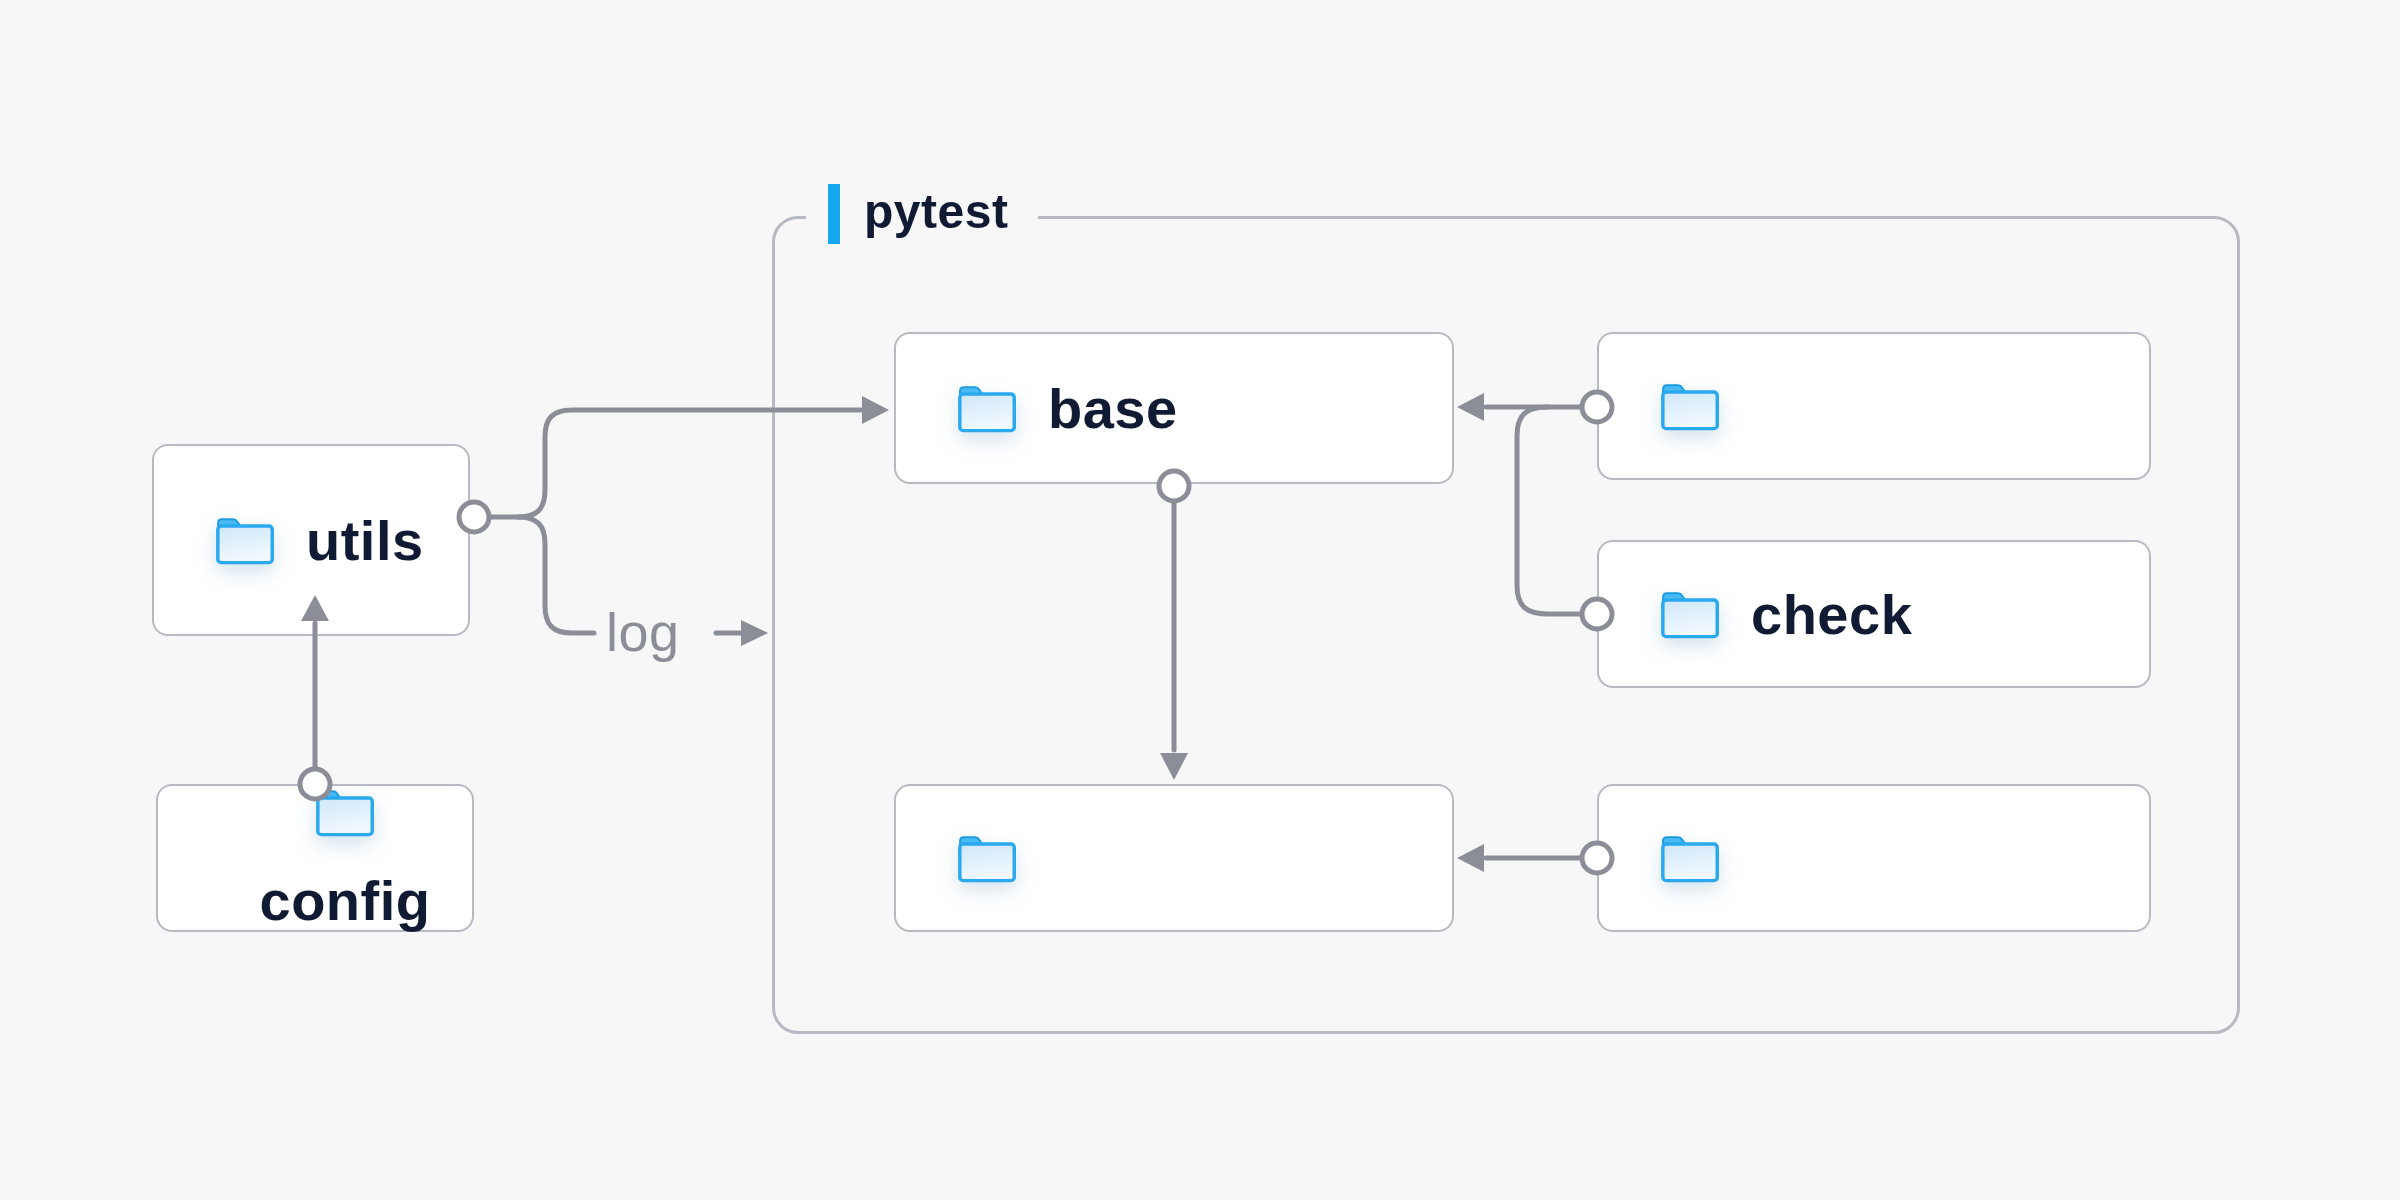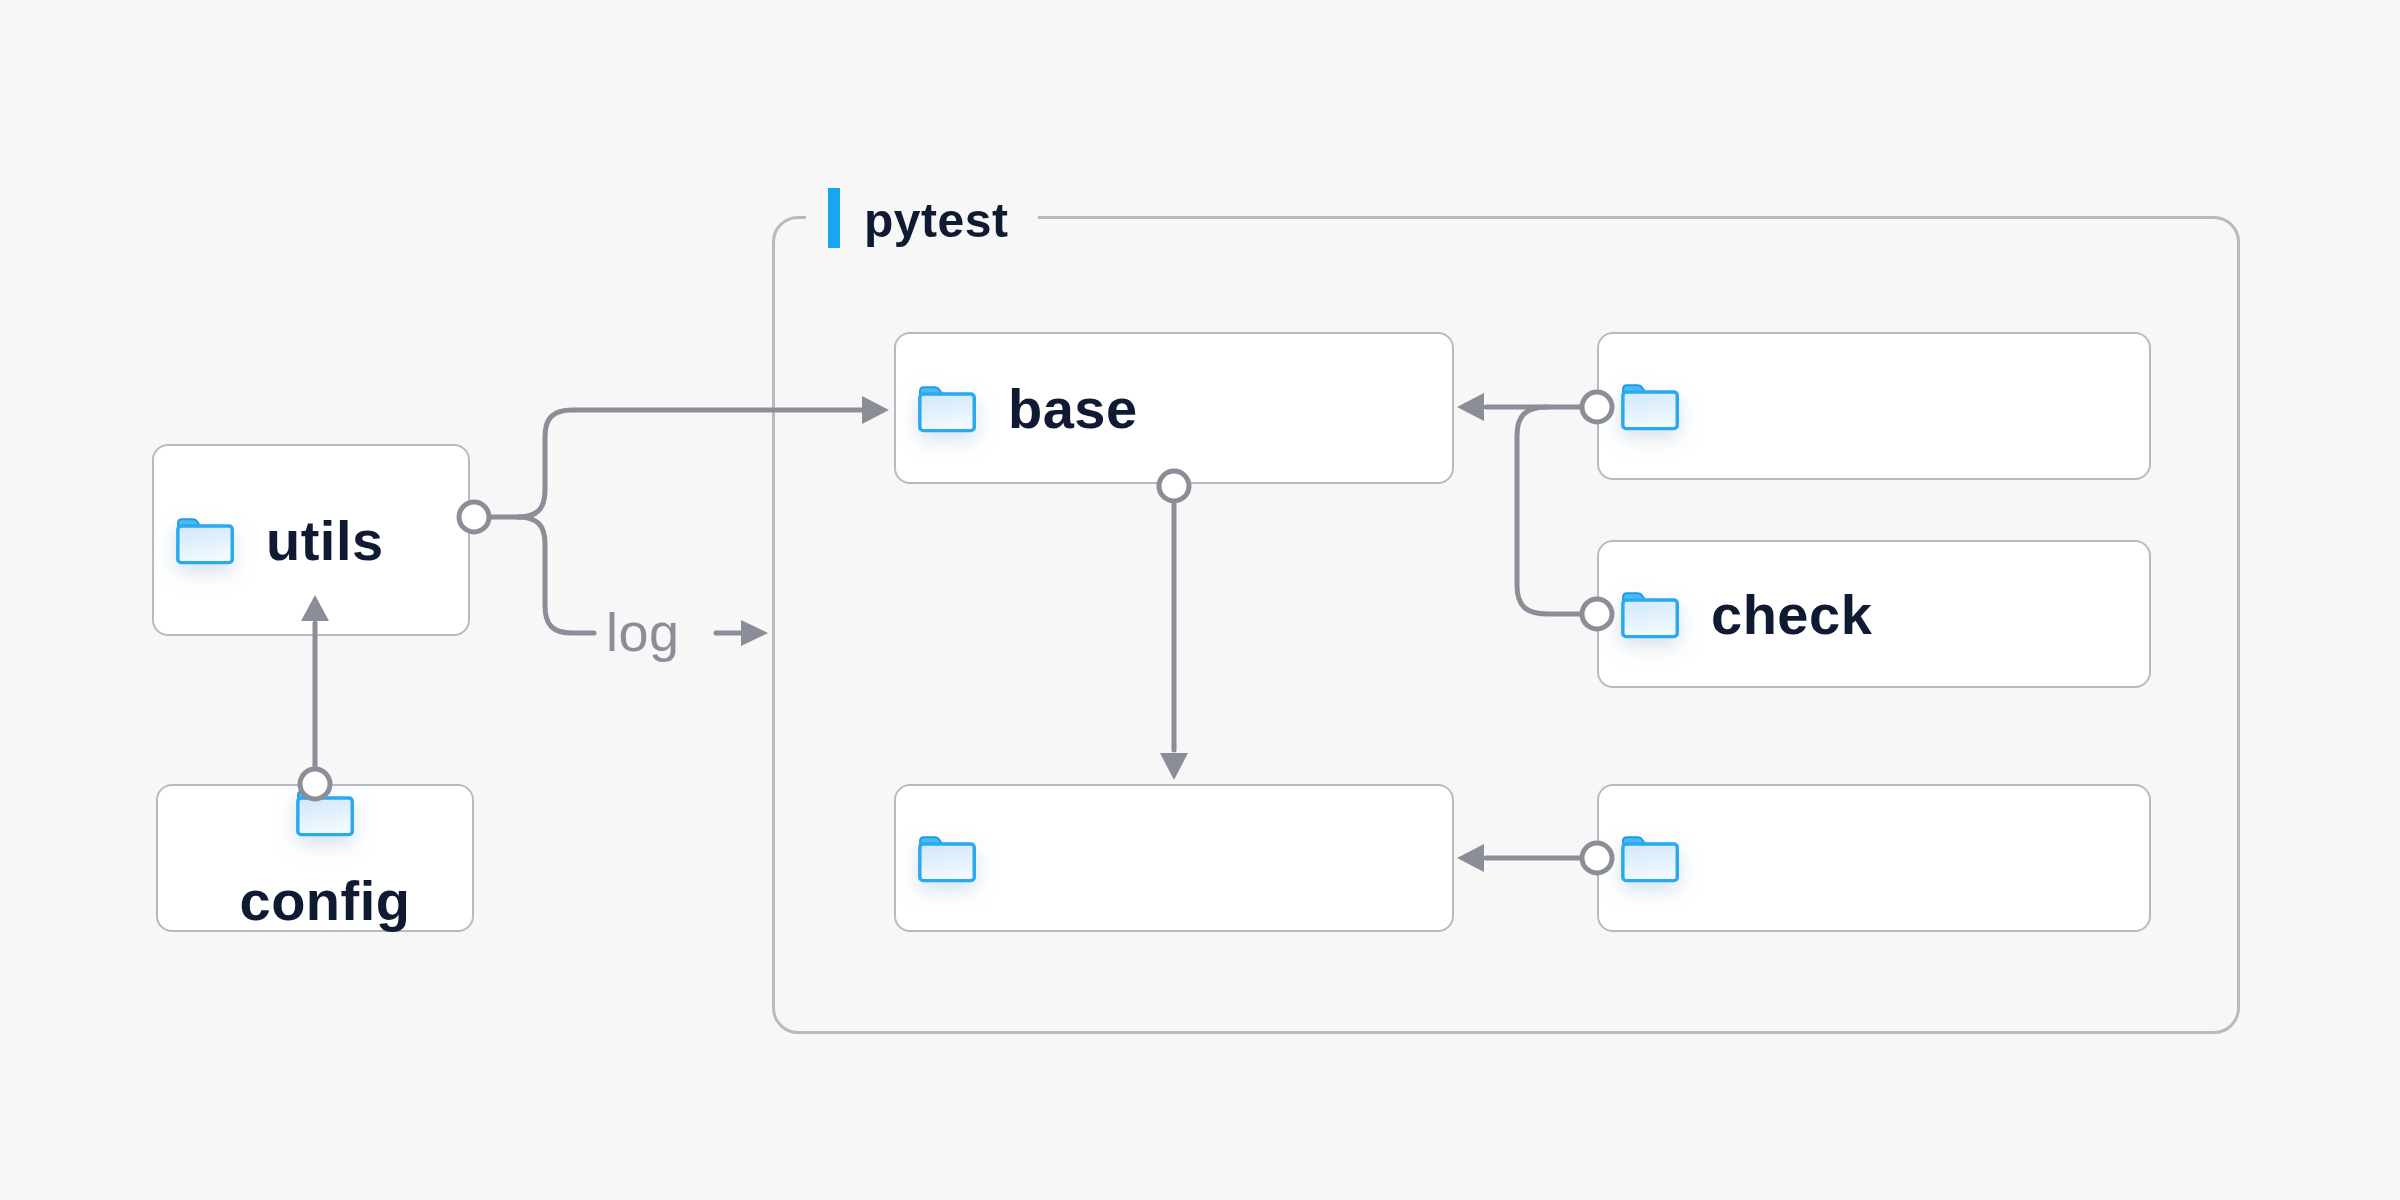--- a/index.html
+++ b/index.html
@@ -16,21 +16,21 @@
     position:absolute;
     left:772px;top:216px;width:1468px;height:818px;
     border:3px solid #b7bac3;
     border-radius:26px;
     box-sizing:border-box;
     z-index:1;
   }
   .group-label{
     position:absolute;
     left:806px;top:184px;height:64px;
-    display:flex;align-items:flex-end;gap:24px;
+    display:flex;align-items:flex-start;gap:24px;
     background:#f7f7f8;
     padding:0 30px 0 22px;
     z-index:3;
   }
   .accent-bar{
     width:12px;height:60px;
     background:#16a7f0;
   }
   .group-label-text{
     font-size:48px;font-weight:700;color:#101b33;
@@ -39,21 +39,21 @@
   }
 
   
   .node{
     position:absolute;
     background:#ffffff;
     border:2.5px solid #b7bac3;
     border-radius:16px;
     box-sizing:border-box;
     display:flex;align-items:center;
-    padding-left:20px;gap:30px;
+    padding-left:60px;gap:30px;
     z-index:2;
   }
   .node-label{
     font-size:56px;font-weight:700;color:#101b33;
     letter-spacing:0.5px;
     white-space:nowrap;
   }
   .folder{
     width:62px;height:52px;flex-shrink:0;
     filter:drop-shadow(0 8px 10px rgba(100,150,190,0.28));

